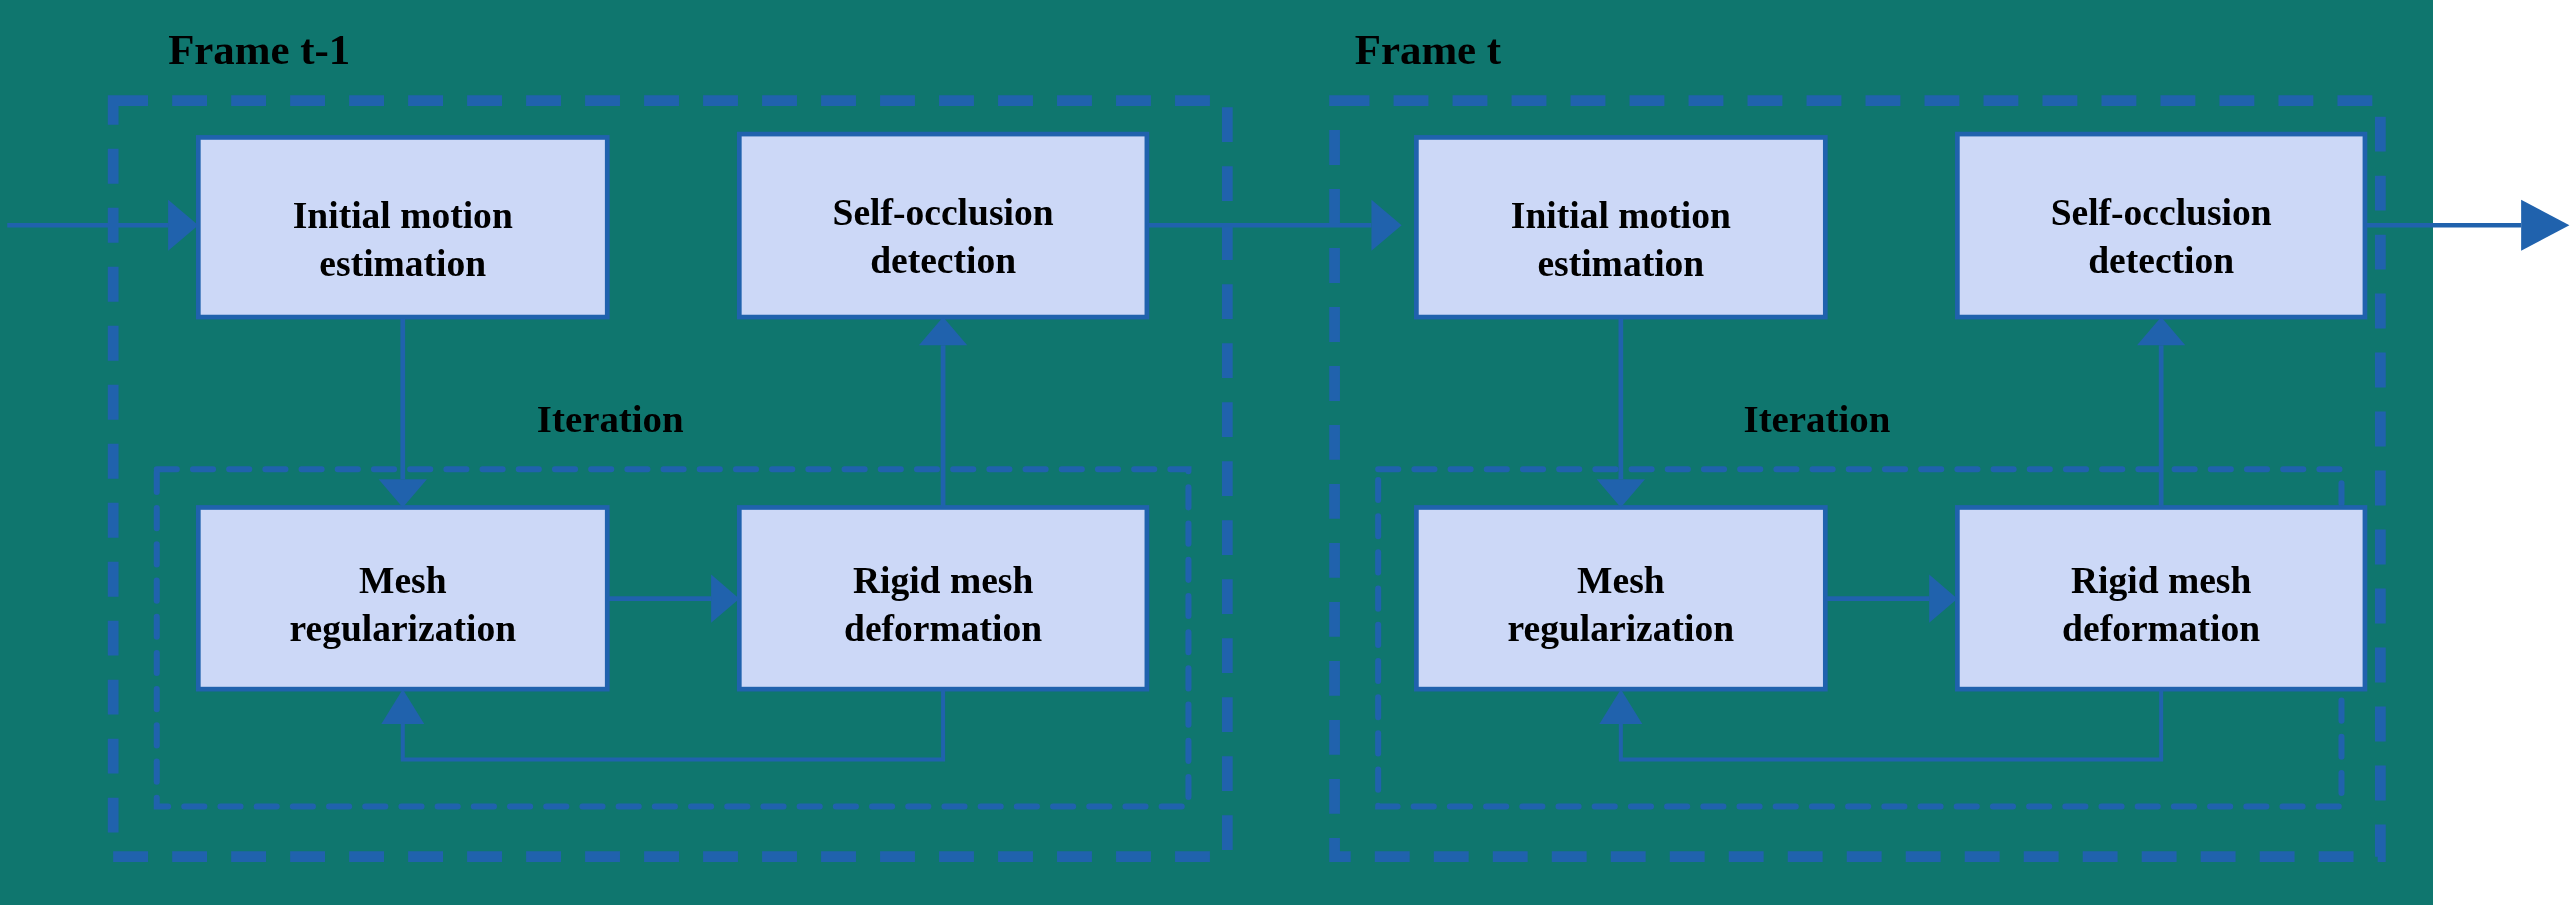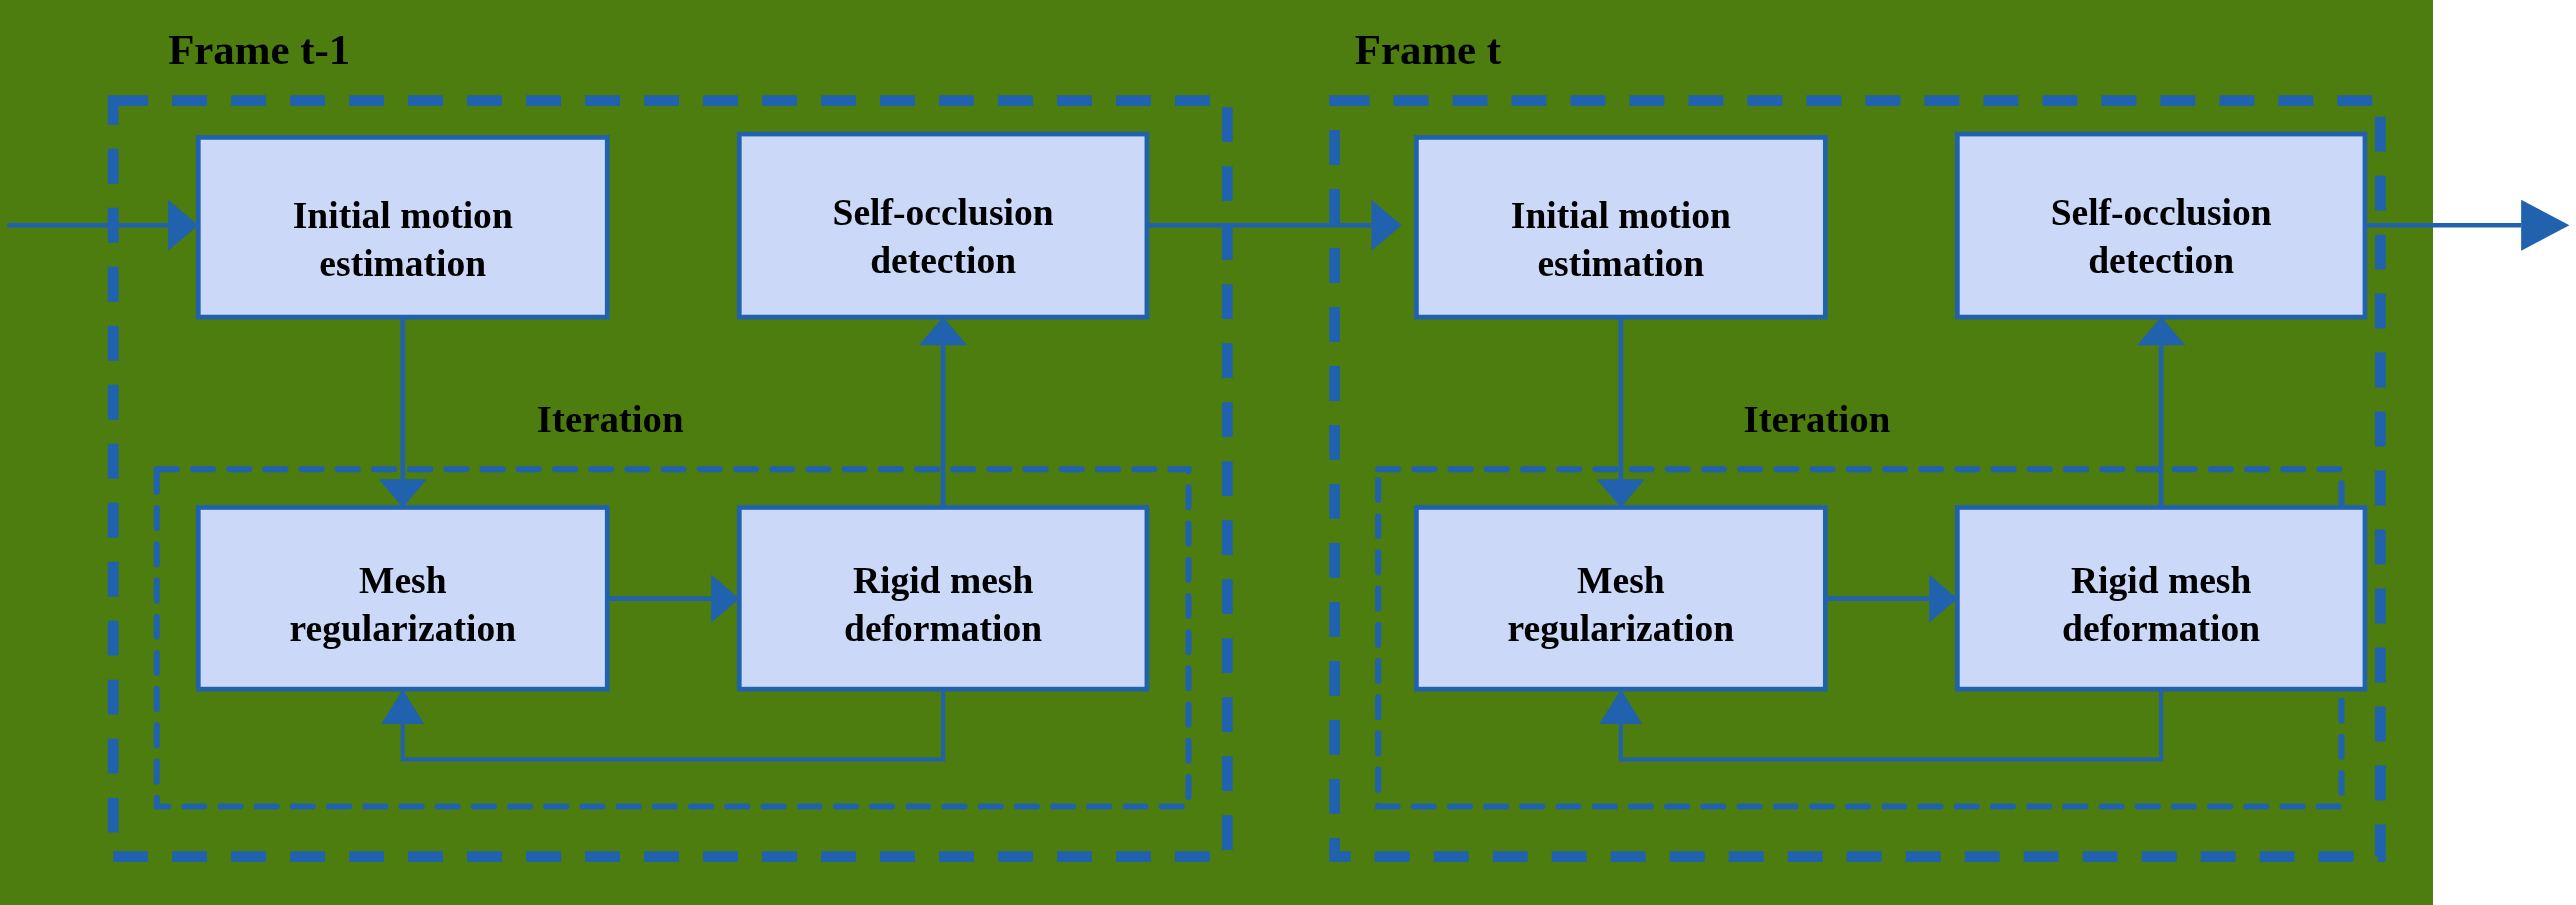--- a/index.html
+++ b/index.html
@@ -10,21 +10,21 @@
   body {
     width: 2576px;
     height: 905px;
     font-family: "Liberation Serif", serif;
     overflow: hidden;
   }
   #diagram-root {
     position: relative;
     width: 2433px;
     height: 905px;
-    background: #4d7c0f;
+    background: #0f766e;
     text-align: center;
   }
   svg.diagram {
     display: block;
     width: 2576px;
     height: 905px;
   }
   .frame-title {
     font-family: "Liberation Serif", serif;
     font-weight: bold;

